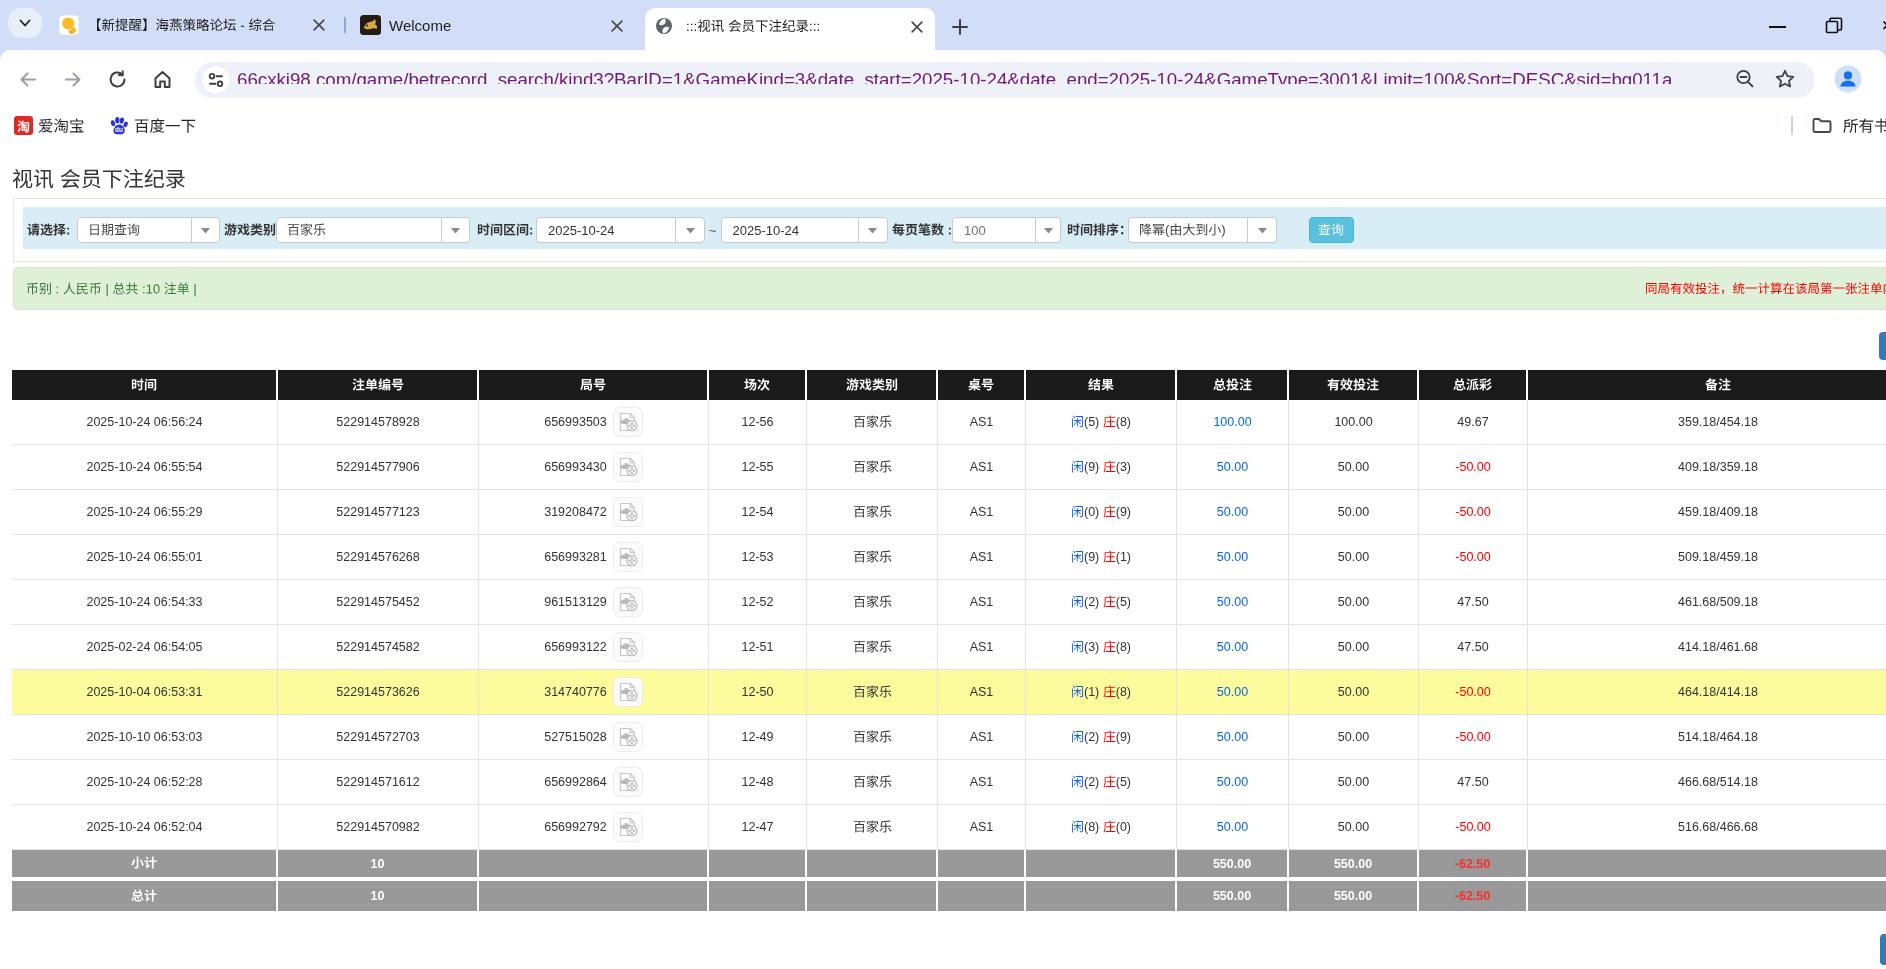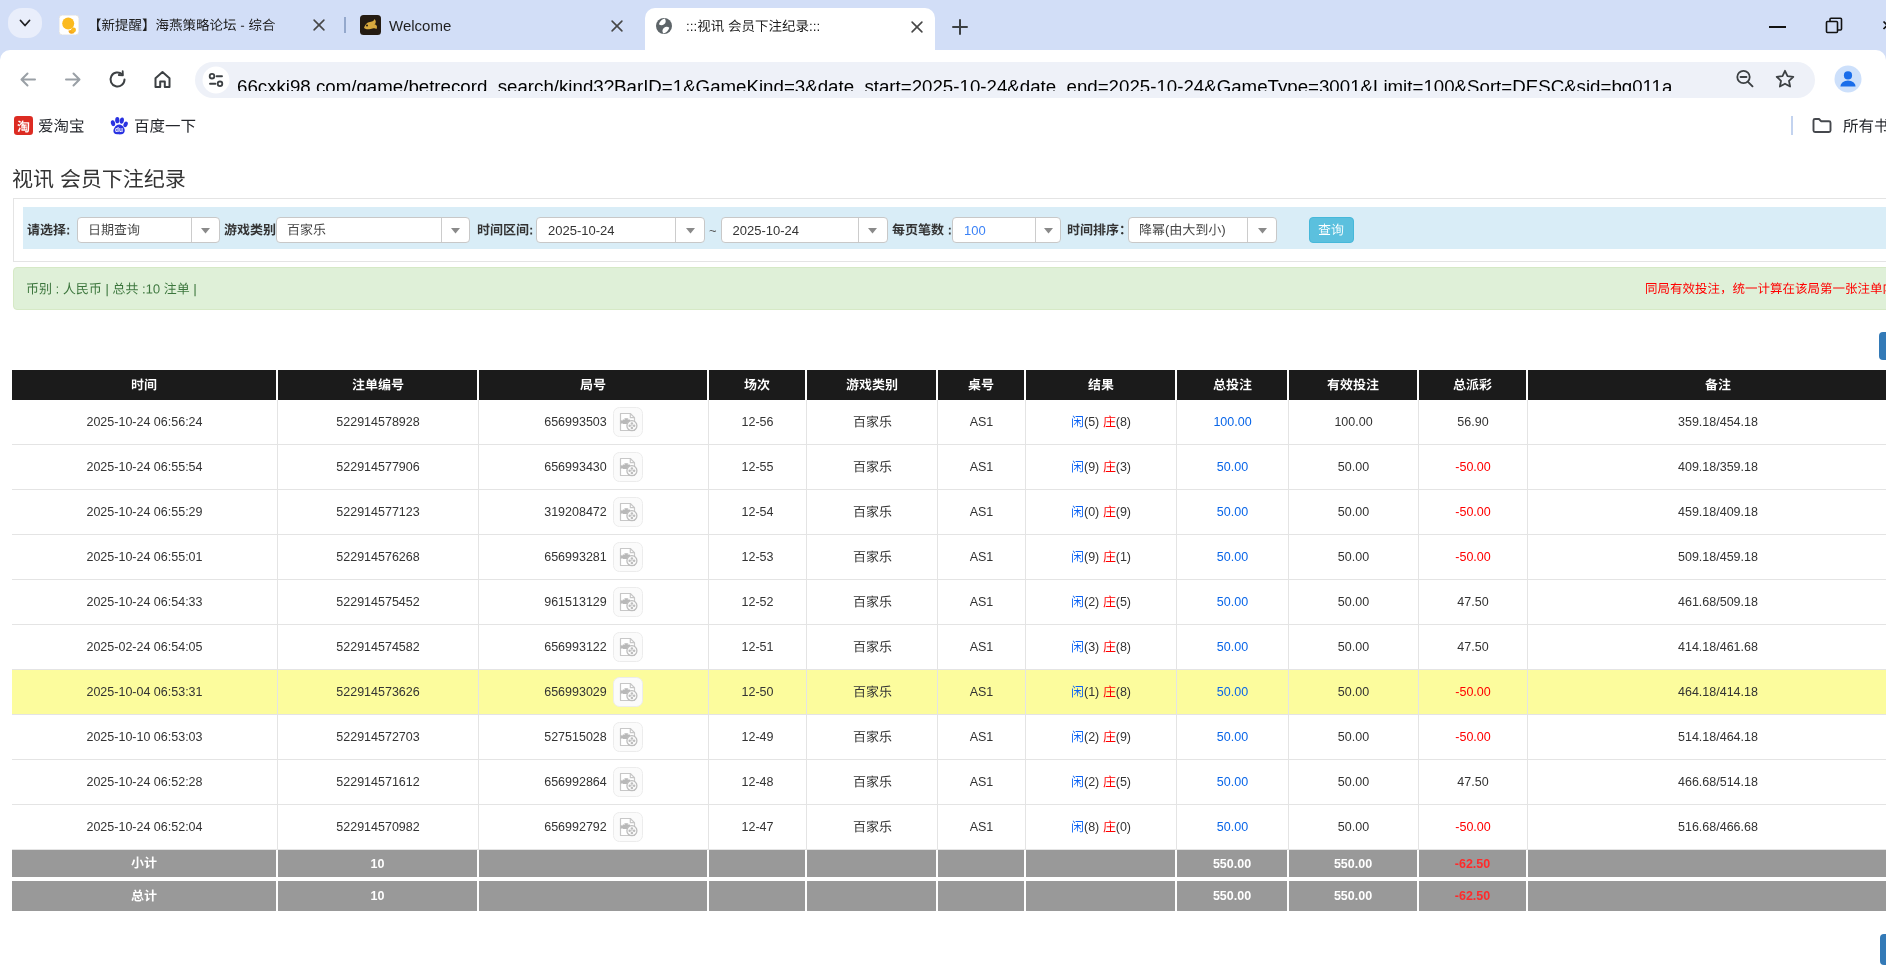--- a/index.html
+++ b/index.html
@@ -104,21 +104,21 @@
 <path d="M3.5 9.2 L10.5 3 L17.5 9.2 V18 H12.8 V12.5 H8.2 V18 H3.5 Z" stroke="#3c4043" stroke-width="2" fill="none" stroke-linejoin="round"></path>
   </svg>
 <div class="abs" style="left:195px;top:62px;width:1620px;height:36px;border-radius:18px;background:#eef1f8"></div>
 <svg style="position:absolute;left:202px;top:66px" width="28" height="28" viewBox="0 0 28 28">
 <circle cx="14" cy="14" r="13.5" fill="#ffffff"></circle>
 <circle cx="10" cy="10.2" r="2.3" stroke="#3c4043" stroke-width="1.8" fill="none"></circle>
 <path d="M14.6 10.2 H20" stroke="#3c4043" stroke-width="1.9" stroke-linecap="round"></path>
 <circle cx="18" cy="17.8" r="2.3" stroke="#3c4043" stroke-width="1.8" fill="none"></circle>
 <path d="M8 17.8 H13.4" stroke="#3c4043" stroke-width="1.9" stroke-linecap="round"></path>
   </svg>
-<div class="abs" style="left:237px;top:69px;width:1455px;height:22px;line-height:36px;font-size:18.7px;color:#000000;white-space:nowrap;overflow:hidden">66cxkj98.com/game/betrecord_search/kind3?BarID=1&amp;GameKind=3&amp;date_start=2025-10-24&amp;date_end=2025-10-24&amp;GameType=3001&amp;Limit=100&amp;Sort=DESC&amp;sid=bg011a...</div>
+<div class="abs" style="left:237px;top:62px;width:1455px;height:22px;line-height:36px;font-size:18.7px;color:#701a75;white-space:nowrap;overflow:hidden">66cxkj98.com/game/betrecord_search/kind3?BarID=1&amp;GameKind=3&amp;date_start=2025-10-24&amp;date_end=2025-10-24&amp;GameType=3001&amp;Limit=100&amp;Sort=DESC&amp;sid=bg011a...</div>
 <svg style="position:absolute;left:1734px;top:68px" width="22" height="22" viewBox="0 0 22 22">
 <circle cx="9.5" cy="9" r="6.2" stroke="#3c4043" stroke-width="1.8" fill="none"></circle>
 <path d="M6.5 9 H12.5" stroke="#3c4043" stroke-width="1.8" stroke-linecap="round"></path>
 <path d="M14 13.8 L18.5 18.3" stroke="#3c4043" stroke-width="1.9" stroke-linecap="round"></path>
   </svg>
 <svg style="position:absolute;left:1774px;top:68px" width="22" height="22" viewBox="0 0 22 22">
 <path d="M11 2.8 L13.5 8.1 L19.3 8.8 L15 12.8 L16.1 18.5 L11 15.7 L5.9 18.5 L7 12.8 L2.7 8.8 L8.5 8.1 Z" stroke="#3c4043" stroke-width="1.8" fill="none" stroke-linejoin="round"></path>
   </svg>
 <svg style="position:absolute;left:1834px;top:65px" width="28" height="28" viewBox="0 0 28 28">
 <circle cx="14" cy="14" r="13.5" fill="#cde0fb"></circle>
@@ -204,21 +204,21 @@
     <div style="position:absolute;left:11px;top:4px;line-height:17px;font-size:13px;color:#444"><span style="color:#333">2025-10-24</span></div>
   </div>
 <div style="position:absolute;left:892px;top:222.6px;line-height:0;"><svg width="59.9" height="13.5" viewBox="0 -11.4 59.9 13.5" style="overflow:visible">
       <path d="M9.2 -6.1 9.2 -4.7H7.6L8.0 -5.1C7.7 -5.4 7.1 -5.8 6.6 -6.1ZM0.5 -4.7V-3.3H2.3C2.1 -2.3 1.9 -1.3 1.8 -0.6H2.6L8.8 -0.6C8.8 -0.4 8.7 -0.3 8.7 -0.2C8.5 -0.0 8.4 0.0 8.2 0.0C7.9 0.0 7.4 0.0 6.8 -0.0C7.0 0.3 7.2 0.8 7.2 1.2C7.9 1.2 8.5 1.2 9.0 1.1C9.4 1.1 9.8 0.9 10.0 0.5C10.2 0.3 10.3 -0.0 10.4 -0.6H12.0V-1.9H10.5L10.6 -3.3H12.6V-4.7H10.7L10.8 -6.8C10.8 -7.0 10.8 -7.5 10.8 -7.5H3.1C3.3 -7.8 3.5 -8.1 3.7 -8.5H12.1V-9.9H4.5L4.9 -10.7L3.4 -11.1C2.7 -9.5 1.6 -7.9 0.4 -6.9C0.8 -6.6 1.4 -6.2 1.8 -5.9C2.1 -6.3 2.4 -6.6 2.7 -7.0C2.7 -6.3 2.6 -5.5 2.5 -4.7ZM5.1 -5.6C5.6 -5.4 6.1 -5.0 6.6 -4.7H4.0L4.2 -6.1H5.6ZM9.0 -1.9H7.5L7.9 -2.4C7.6 -2.7 7.0 -3.1 6.4 -3.4H9.1ZM4.9 -2.9C5.4 -2.6 6.0 -2.3 6.5 -1.9H3.6L3.8 -3.4H5.4Z M18.7 -5.8V-3.5C18.7 -2.2 18.0 -0.9 13.5 -0.1C13.9 0.2 14.3 0.8 14.5 1.2C19.3 0.2 20.3 -1.6 20.3 -3.5V-5.8ZM20.0 -1.2C21.4 -0.6 23.5 0.5 24.4 1.2L25.4 -0.0C24.4 -0.7 22.3 -1.7 20.9 -2.3ZM14.9 -7.8V-1.8H16.5V-6.4H22.6V-1.8H24.3V-7.8H19.5C19.7 -8.2 19.9 -8.6 20.1 -9.0H25.2V-10.4H13.9V-9.0H18.3C18.2 -8.6 18.1 -8.2 18.0 -7.8Z M26.6 -2.5 26.8 -1.1 31.2 -1.5V-1.0C31.2 0.6 31.7 1.0 33.4 1.0C33.8 1.0 35.6 1.0 36.0 1.0C37.5 1.0 37.9 0.5 38.1 -1.1C37.7 -1.2 37.0 -1.4 36.7 -1.7C36.6 -0.5 36.5 -0.3 35.9 -0.3C35.5 -0.3 34.0 -0.3 33.6 -0.3C32.9 -0.3 32.7 -0.4 32.7 -1.0V-1.6L38.4 -2.0L38.3 -3.3L32.7 -2.9V-3.7L37.4 -4.0L37.3 -5.3L32.7 -5.0V-5.7C34.5 -5.8 36.2 -6.0 37.6 -6.2L36.9 -7.5C34.5 -7.1 30.8 -6.8 27.5 -6.7C27.6 -6.4 27.8 -5.8 27.8 -5.5C28.9 -5.5 30.0 -5.5 31.2 -5.6V-4.9L27.2 -4.6L27.4 -3.4L31.2 -3.6V-2.8ZM33.6 -11.2C33.3 -10.3 32.8 -9.5 32.3 -8.8V-10.0H29.4C29.6 -10.2 29.7 -10.5 29.8 -10.8L28.3 -11.2C27.9 -9.9 27.1 -8.7 26.3 -7.9C26.7 -7.7 27.3 -7.3 27.6 -7.1C28.0 -7.5 28.4 -8.1 28.8 -8.7H29.0C29.3 -8.1 29.6 -7.5 29.7 -7.0L31.1 -7.6C31.0 -7.9 30.8 -8.3 30.5 -8.7H32.2C32.0 -8.4 31.8 -8.2 31.6 -8.1C31.9 -7.9 32.6 -7.4 32.9 -7.2C33.3 -7.6 33.7 -8.1 34.1 -8.7H34.6C34.9 -8.2 35.1 -7.7 35.2 -7.3L36.6 -7.8C36.5 -8.1 36.3 -8.4 36.2 -8.7H38.4V-10.0H34.8C34.9 -10.2 35.0 -10.5 35.1 -10.8Z M44.5 -10.9C44.3 -10.4 43.9 -9.7 43.7 -9.2L44.6 -8.8C45.0 -9.2 45.4 -9.8 45.8 -10.4ZM43.9 -3.1C43.6 -2.6 43.3 -2.2 43.0 -1.9L41.9 -2.4L42.3 -3.1ZM40.0 -1.9C40.6 -1.7 41.3 -1.4 41.9 -1.0C41.2 -0.6 40.3 -0.2 39.3 -0.0C39.6 0.2 39.9 0.8 40.0 1.1C41.2 0.8 42.3 0.3 43.1 -0.3C43.5 -0.1 43.9 0.1 44.1 0.4L45.1 -0.7C44.8 -0.8 44.5 -1.0 44.1 -1.2C44.8 -2.0 45.3 -2.9 45.6 -4.1L44.8 -4.4L44.6 -4.4H42.9L43.1 -4.9L41.7 -5.1C41.7 -4.9 41.5 -4.6 41.4 -4.4H39.8V-3.1H40.8C40.5 -2.7 40.3 -2.2 40.0 -1.9ZM39.9 -10.4C40.2 -9.9 40.5 -9.2 40.6 -8.7H39.6V-7.5H41.5C40.9 -6.9 40.1 -6.3 39.3 -6.0C39.6 -5.7 39.9 -5.2 40.1 -4.8C40.7 -5.2 41.4 -5.7 42.0 -6.3V-5.2H43.5V-6.6C44.0 -6.2 44.5 -5.8 44.8 -5.5L45.6 -6.6C45.3 -6.7 44.6 -7.2 44.0 -7.5H45.9V-8.7H43.5V-11.0H42.0V-8.7H40.7L41.8 -9.2C41.7 -9.7 41.3 -10.3 41.0 -10.8ZM47.0 -11.0C46.7 -8.7 46.1 -6.4 45.0 -5.1C45.4 -4.9 45.9 -4.4 46.2 -4.1C46.4 -4.5 46.6 -4.8 46.9 -5.3C47.1 -4.3 47.4 -3.4 47.8 -2.5C47.1 -1.5 46.1 -0.6 44.8 -0.0C45.1 0.3 45.5 0.9 45.6 1.2C46.9 0.6 47.8 -0.2 48.5 -1.2C49.1 -0.3 49.9 0.5 50.8 1.1C51.0 0.7 51.4 0.1 51.8 -0.2C50.8 -0.7 50.0 -1.5 49.4 -2.5C50.0 -3.8 50.4 -5.4 50.6 -7.2H51.5V-8.6H48.0C48.1 -9.3 48.3 -10.1 48.4 -10.8ZM49.2 -7.2C49.1 -6.1 48.9 -5.1 48.6 -4.3C48.2 -5.2 48.0 -6.1 47.8 -7.2Z M56.9 -4.8V-6.6H58.7V-4.8ZM56.9 0.0V-1.8H58.7V0.0Z" fill="#333"></path>
     </svg></div>
 <div style="position:absolute;left:952px;top:216.5px;width:109px;height:26px;background:#fff;border:1px solid #c8c8c8;border-radius:4px;box-sizing:border-box">
     <div style="position:absolute;right:24px;top:0;bottom:0;border-right:1px solid #ccc"></div>
     <svg style="position:absolute;right:7.5px;top:10px" width="9" height="6" viewBox="0 0 9 6">
       <path d="M0 0 L9 0 L4.5 5.5 Z" fill="#8a8a8a"></path>
     </svg>
-    <div style="position:absolute;left:11px;top:4px;line-height:17px;font-size:13px;color:#444"><span style="color:#3b82f6">100</span></div>
+    <div style="position:absolute;left:11px;top:4px;line-height:17px;font-size:13px;color:#444"><span style="color:#737373">100</span></div>
   </div>
 <div style="position:absolute;left:1067px;top:222.6px;line-height:0;"><svg width="65.0" height="13.5" viewBox="0 -11.4 65.0 13.5" style="overflow:visible">
       <path d="M6.0 -5.6C6.6 -4.6 7.4 -3.3 7.8 -2.6L9.2 -3.4C8.8 -4.1 7.9 -5.3 7.3 -6.2ZM3.9 -5.0V-2.6H2.3V-5.0ZM3.9 -6.4H2.3V-8.6H3.9ZM0.9 -10.0V-0.2H2.3V-1.2H5.3V-10.0ZM9.7 -11.0V-8.6H5.8V-7.1H9.7V-0.9C9.7 -0.7 9.6 -0.6 9.3 -0.6C9.0 -0.6 8.1 -0.6 7.2 -0.6C7.4 -0.2 7.6 0.5 7.7 1.0C9.0 1.0 9.9 0.9 10.5 0.7C11.1 0.4 11.3 0.0 11.3 -0.9V-7.1H12.6V-8.6H11.3V-11.0Z M13.9 -7.9V1.1H15.5V-7.9ZM14.1 -10.2C14.7 -9.6 15.4 -8.7 15.6 -8.2L17.0 -9.0C16.7 -9.6 15.9 -10.4 15.3 -11.0ZM18.3 -3.7H20.8V-2.4H18.3ZM18.3 -6.1H20.8V-4.9H18.3ZM16.9 -7.4V-1.2H22.2V-7.4ZM17.4 -10.4V-8.9H23.6V-0.5C23.6 -0.4 23.5 -0.3 23.4 -0.3C23.2 -0.3 22.7 -0.3 22.3 -0.3C22.5 0.1 22.7 0.7 22.8 1.1C23.6 1.1 24.2 1.1 24.6 0.8C25.1 0.6 25.2 0.2 25.2 -0.5V-10.4Z M28.0 -11.0V-8.6H26.5V-7.1H28.0V-4.8C27.4 -4.7 26.8 -4.5 26.4 -4.4L26.6 -2.9L28.0 -3.3V-0.6C28.0 -0.4 28.0 -0.3 27.8 -0.3C27.6 -0.3 27.2 -0.3 26.7 -0.4C26.9 0.0 27.1 0.7 27.1 1.0C28.0 1.0 28.6 1.0 29.0 0.8C29.4 0.5 29.5 0.2 29.5 -0.6V-3.7L30.9 -4.0L30.7 -5.5L29.5 -5.2V-7.1H30.7V-8.6H29.5V-11.0ZM30.8 -3.5V-2.1H32.8V1.1H34.3V-10.9H32.8V-9.0H31.1V-7.6H32.8V-6.2H31.1V-4.9H32.8V-3.5ZM35.2 -10.9V1.2H36.7V-2.0H38.6V-3.4H36.7V-4.9H38.3V-6.2H36.7V-7.6H38.4V-9.0H36.7V-10.9Z M43.8 -5.3C44.4 -5.0 45.1 -4.7 45.8 -4.3H42.3V-3.0H45.8V-0.5C45.8 -0.3 45.8 -0.2 45.5 -0.2C45.3 -0.2 44.3 -0.2 43.5 -0.3C43.8 0.1 44.0 0.7 44.1 1.2C45.2 1.2 46.0 1.2 46.6 1.0C47.2 0.8 47.4 0.4 47.4 -0.4V-3.0H49.3C49.0 -2.5 48.7 -2.1 48.5 -1.8L49.7 -1.2C50.3 -1.9 50.9 -3.0 51.4 -4.0L50.3 -4.4L50.1 -4.3H48.3L48.4 -4.4L47.7 -4.8C48.8 -5.4 49.7 -6.2 50.5 -7.0L49.5 -7.7L49.1 -7.6H42.9V-6.4H47.8C47.4 -6.0 46.9 -5.7 46.5 -5.4C45.9 -5.7 45.3 -5.9 44.7 -6.1ZM45.0 -10.7 45.4 -9.7H40.4V-6.2C40.4 -4.2 40.3 -1.5 39.2 0.4C39.6 0.5 40.3 1.0 40.6 1.2C41.7 -0.8 41.9 -4.0 41.9 -6.1V-8.3H51.4V-9.7H47.2C47.0 -10.1 46.7 -10.7 46.5 -11.2Z M55.2 -6.1C55.9 -6.1 56.5 -6.6 56.5 -7.3C56.5 -8.0 55.9 -8.6 55.2 -8.6C54.6 -8.6 54.0 -8.0 54.0 -7.3C54.0 -6.6 54.6 -6.1 55.2 -6.1ZM55.2 0.1C55.9 0.1 56.5 -0.4 56.5 -1.1C56.5 -1.8 55.9 -2.4 55.2 -2.4C54.6 -2.4 54.0 -1.8 54.0 -1.1C54.0 -0.4 54.6 0.1 55.2 0.1Z" fill="#333"></path>
     </svg></div>
 <div style="position:absolute;left:1128px;top:216.5px;width:149px;height:26px;background:#fff;border:1px solid #c8c8c8;border-radius:4px;box-sizing:border-box">
     <div style="position:absolute;right:28px;top:0;bottom:0;border-right:1px solid #ccc"></div>
     <svg style="position:absolute;right:9.5px;top:10px" width="9" height="6" viewBox="0 0 9 6">
       <path d="M0 0 L9 0 L4.5 5.5 Z" fill="#8a8a8a"></path>
     </svg>
     <div style="position:absolute;left:11px;top:4px;line-height:17px;font-size:13px;color:#444"></div>
@@ -309,21 +309,21 @@
               <use href="#bjl" fill="#333"></use>
             </svg></td>
           <td>AS1</td>
 <td><svg width="13.0" height="13.5" viewBox="0 -11.4 13.0 13.5" style="overflow:visible;vertical-align:-2.1px">
               <use href="#xian" fill="#0a62f4"></use>
             </svg>(5) <svg width="13.0" height="13.5" viewBox="0 -11.4 13.0 13.5" style="overflow:visible;vertical-align:-2.1px">
               <use href="#zhuang" fill="#f00"></use>
             </svg>(8)</td>
 <td style="color:#0a66e8">100.00</td>
           <td>100.00</td>
-          <td style="color:#333">56.90</td>
+          <td style="color:#333">49.67</td>
           <td>359.18/454.18</td>
         </tr>
 <tr>
 <td>2025-10-24 06:55:54</td>
           <td>522914577906</td>
           <td><span style="vertical-align:middle">656993430</span><svg width="30" height="30" viewBox="0 0 30 30" style="vertical-align:middle;margin-left:6px">
 <rect x="0.5" y="0.5" width="29" height="29" rx="6" fill="#fbfbfb" stroke="#ececec"></rect>
 <path d="M7.5 6.5 H17.3 L21.5 10.7 V23.5 H7.5 Z" fill="#fff" stroke="#c7c7c7" stroke-width="1.2" stroke-linejoin="round"></path>
 <path d="M17.3 6.5 V10.7 H21.5" fill="none" stroke="#c7c7c7" stroke-width="1.2" stroke-linejoin="round"></path>
 <path d="M10.9 12.1 l1.1 -0.9 h2.6 l1.1 0.9 h-1 v0.4 h1.9 a0.7 0.7 0 0 1 0.7 0.7 v3 a0.7 0.7 0 0 1 -0.7 0.7 H10.2 a0.7 0.7 0 0 1 -0.7 -0.7 v-3 a0.7 0.7 0 0 1 0.7 -0.7 h1.9 v-0.4 Z M9.5 13.8 L7.6 12.9 V17 L9.5 16.1 Z" fill="#b9b9b9"></path>
@@ -465,21 +465,21 @@
               <use href="#zhuang" fill="#f00"></use>
             </svg>(8)</td>
 <td style="color:#0a66e8">50.00</td>
           <td>50.00</td>
           <td style="color:#333">47.50</td>
           <td>414.18/461.68</td>
         </tr>
 <tr style="background:#fcfc9d">
 <td>2025-10-04 06:53:31</td>
           <td>522914573626</td>
-          <td><span style="vertical-align:middle">656993029</span><svg width="30" height="30" viewBox="0 0 30 30" style="vertical-align:middle;margin-left:6px">
+          <td><span style="vertical-align:middle">314740776</span><svg width="30" height="30" viewBox="0 0 30 30" style="vertical-align:middle;margin-left:6px">
 <rect x="0.5" y="0.5" width="29" height="29" rx="6" fill="#fbfbfb" stroke="#ececec"></rect>
 <path d="M7.5 6.5 H17.3 L21.5 10.7 V23.5 H7.5 Z" fill="#fff" stroke="#c7c7c7" stroke-width="1.2" stroke-linejoin="round"></path>
 <path d="M17.3 6.5 V10.7 H21.5" fill="none" stroke="#c7c7c7" stroke-width="1.2" stroke-linejoin="round"></path>
 <path d="M10.9 12.1 l1.1 -0.9 h2.6 l1.1 0.9 h-1 v0.4 h1.9 a0.7 0.7 0 0 1 0.7 0.7 v3 a0.7 0.7 0 0 1 -0.7 0.7 H10.2 a0.7 0.7 0 0 1 -0.7 -0.7 v-3 a0.7 0.7 0 0 1 0.7 -0.7 h1.9 v-0.4 Z M9.5 13.8 L7.6 12.9 V17 L9.5 16.1 Z" fill="#b9b9b9"></path>
 <circle cx="18.9" cy="18.7" r="5" fill="#fbfbfb" stroke="#bdbdbd" stroke-width="1.3"></circle>
 <circle cx="18.9" cy="16.5" r="1.25" fill="#bdbdbd"></circle>
               <circle cx="16.7" cy="18.7" r="1.25" fill="#bdbdbd"></circle>
 <circle cx="21.1" cy="18.7" r="1.25" fill="#bdbdbd"></circle>
               <circle cx="18.9" cy="20.9" r="1.25" fill="#bdbdbd"></circle>
 <path d="M18.3 18.7 h1.2" stroke="#bdbdbd" stroke-width="0.9"></path>

